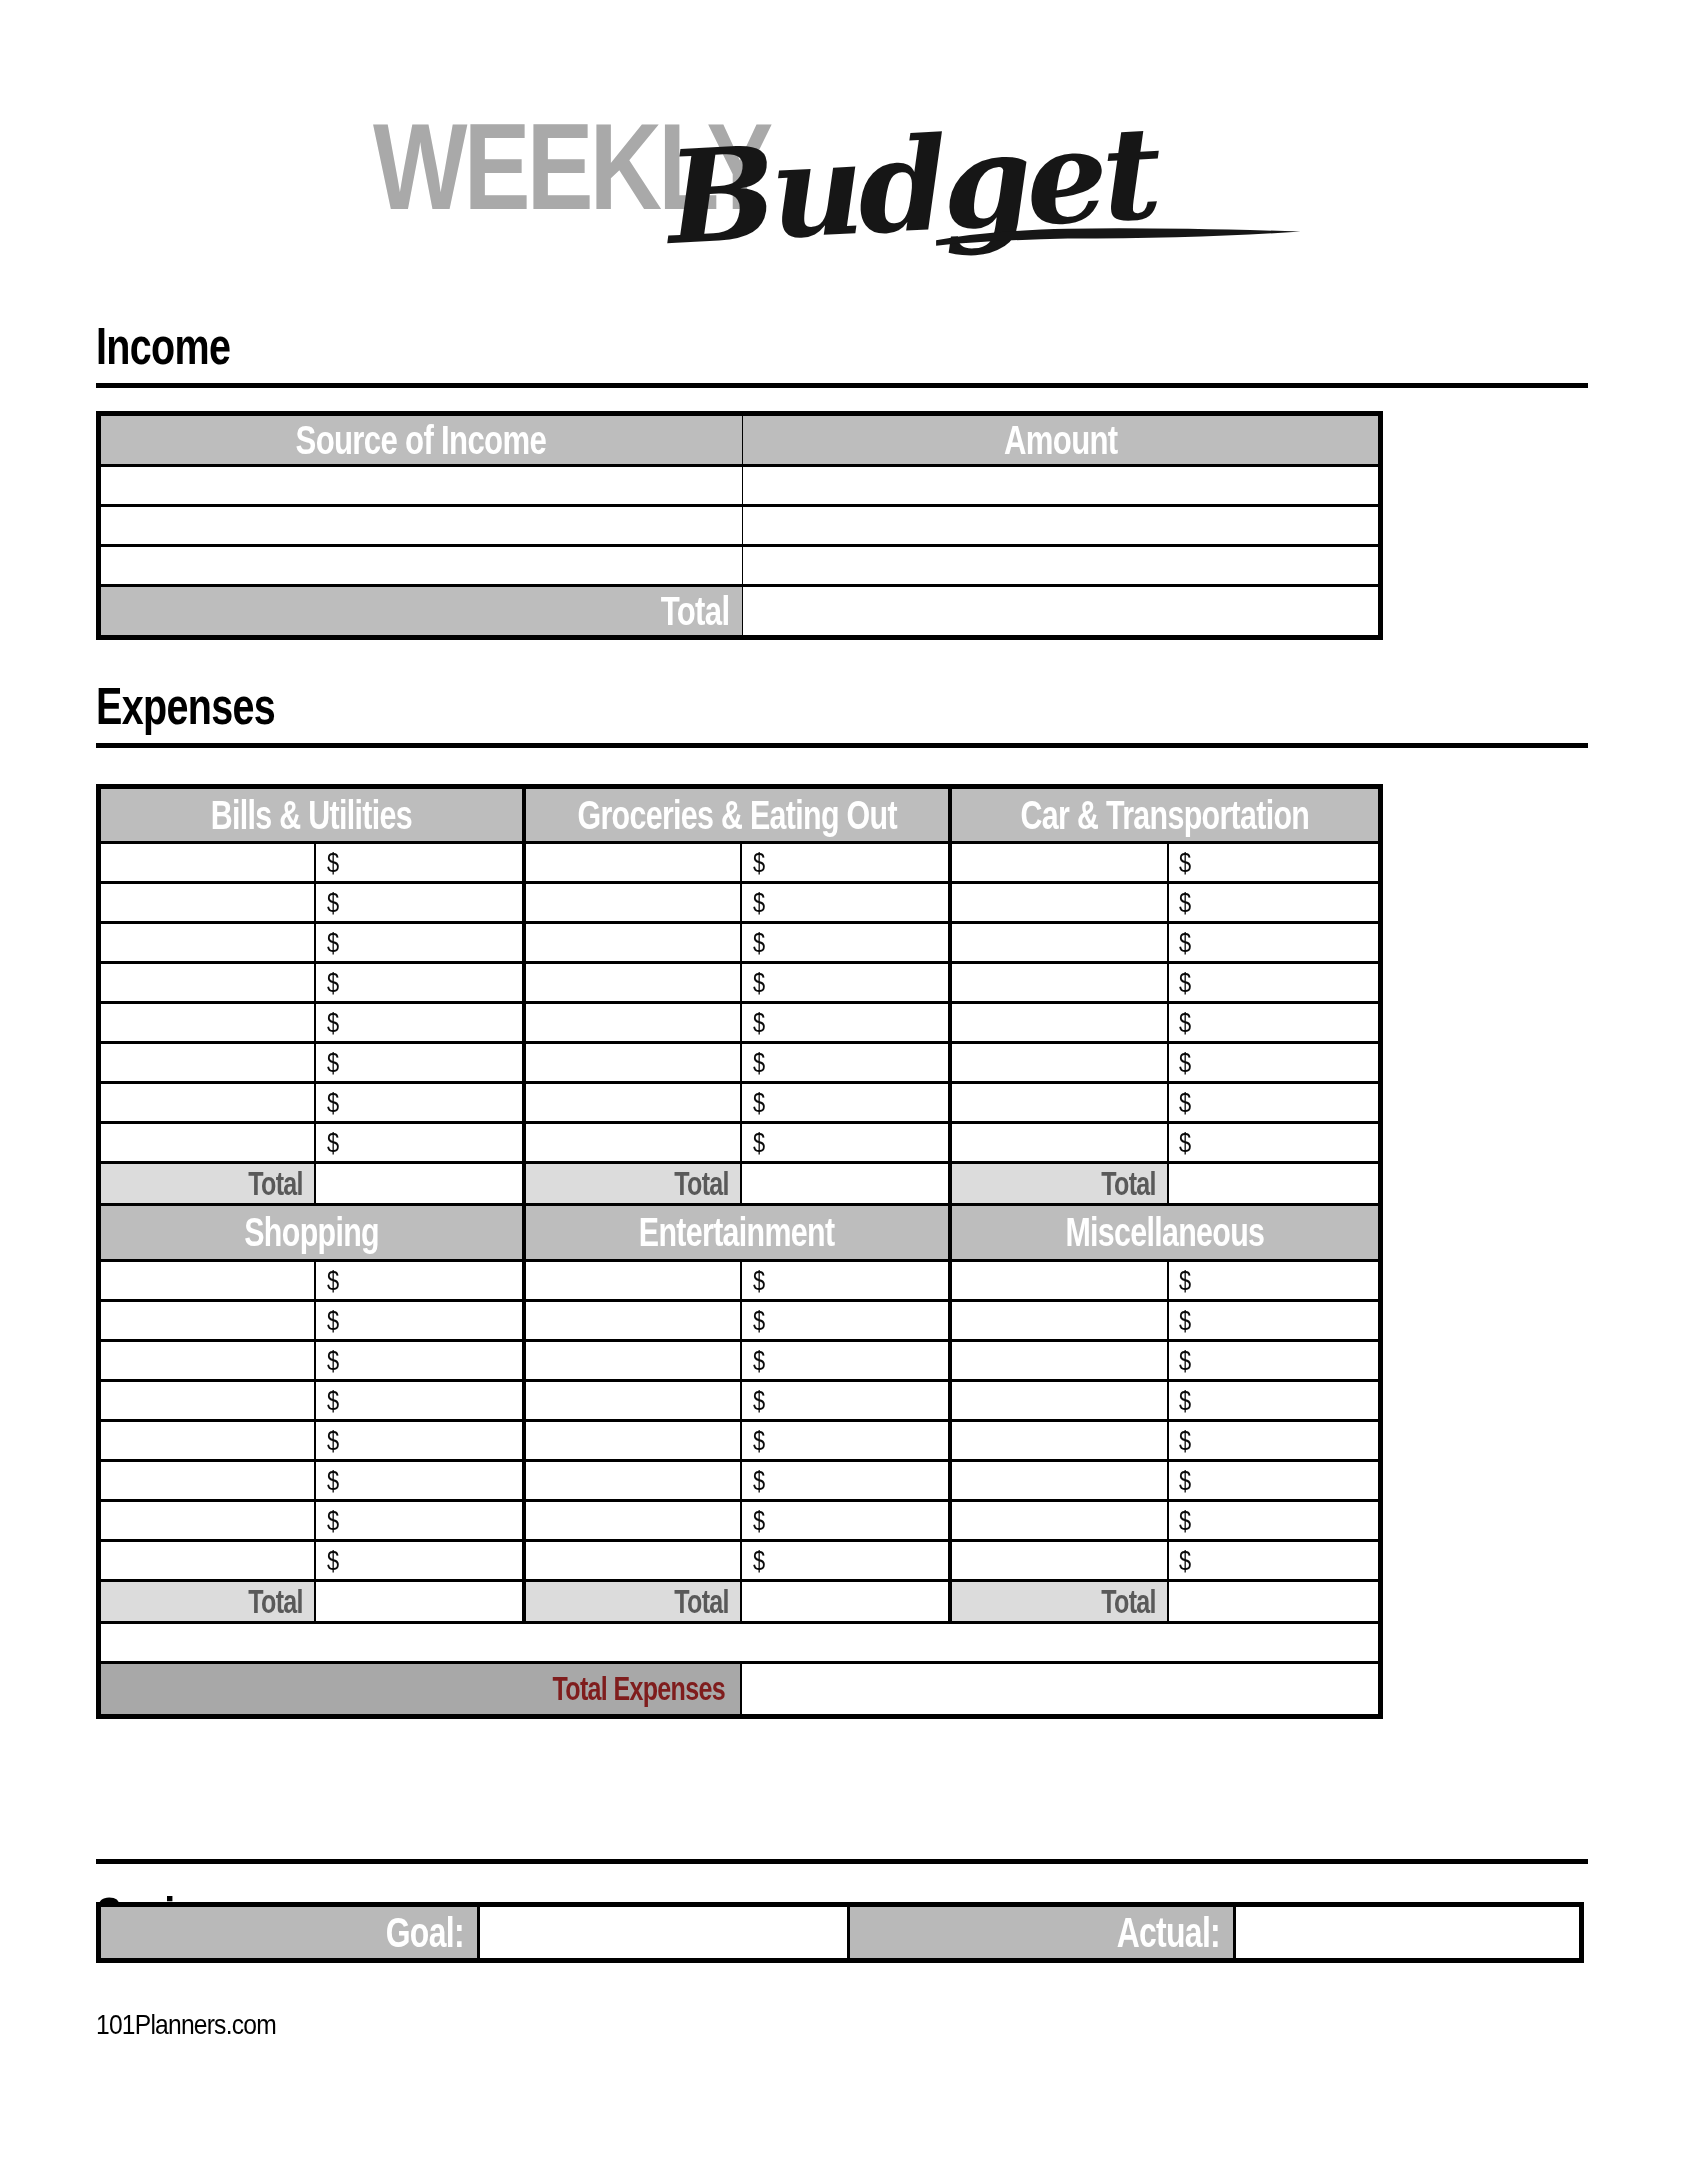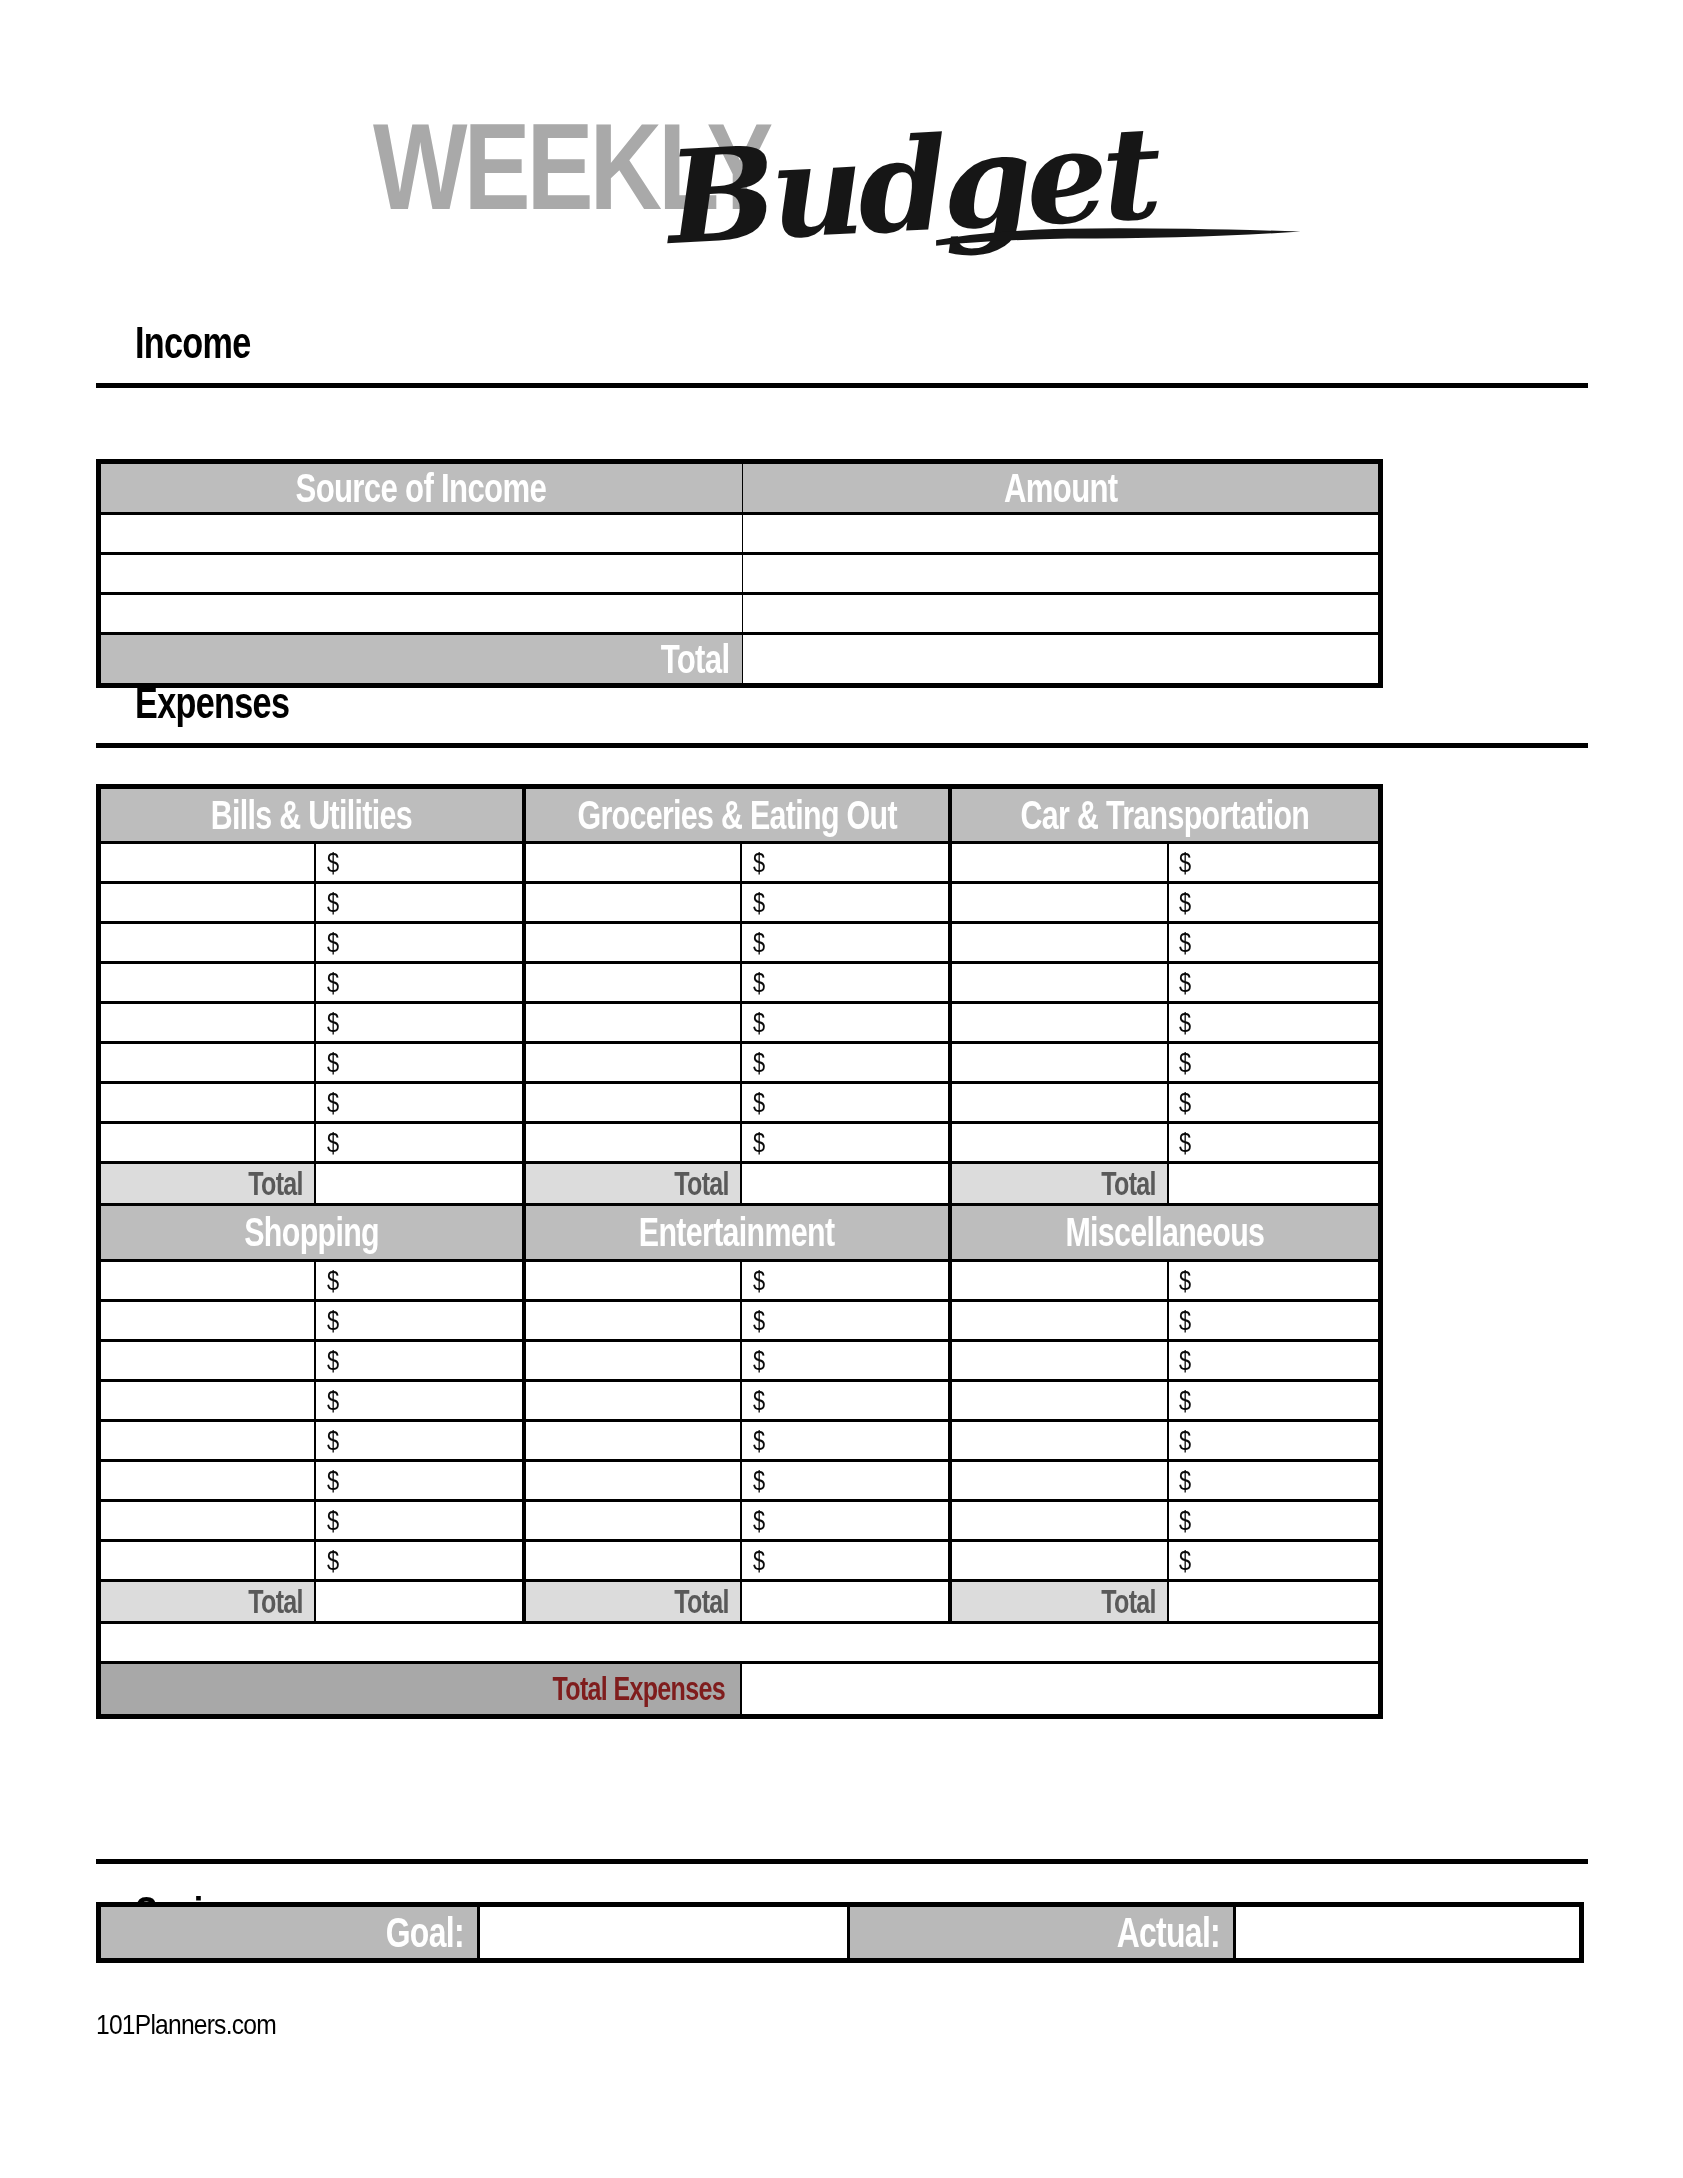--- a/index.html
+++ b/index.html
@@ -25,27 +25,27 @@
     transform:scaleX(0.82); transform-origin:left top;
   }
   .script {
     position:absolute; left:668px; top:115px;
     font-family:"DejaVu Serif", serif; font-style:italic; font-weight:bold;
     font-size:128px; line-height:1.3; color:#161616;
     letter-spacing:-5.4px; transform:rotate(-3deg); transform-origin:left center;
   }
   .flourish { position:absolute; left:932px; top:219px; }
   
-  .sec-heading { position:absolute; left:96px; font-size:45px; line-height:1;margin-left:39px; }
+  .sec-heading { position:absolute; left:96px; font-size:52px; line-height:1; }
   .rule { position:absolute; left:96px; width:1492px; height:5.4px; background:#000; }
   
   table { border-collapse:collapse; table-layout:fixed; width:100%; }
   td { vertical-align:middle; }
   
-  .income-wrap { position:absolute; left:96px; top:411px; width:1287px;margin-top:48px; }
+  .income-wrap { position:absolute; left:96px; top:411px; width:1287px; }
   .income-wrap table { border:5.4px solid #000; }
   .income-wrap td { border:1.8px solid #000; border-top-width:3.6px; border-bottom-width:3.6px; }
   .inc-head td { background:#bdbdbd; height:52px; text-align:center; color:#fff; font-size:41px; }
   .inc-row td { height:40px; background:#fff; }
   .inc-total-label { background:#bdbdbd; height:52px; text-align:right; color:#fff; font-size:41px; padding-right:12.6px; }
   .inc-total-value { background:#fff; }
   
   .exp-wrap { position:absolute; left:96px; top:784px; width:1287px; }
   .exp-wrap table { border:5.4px solid #000; }
   .exp-wrap td { border:2.7px solid #000; border-top-width:3.6px; border-bottom-width:3.6px; }

